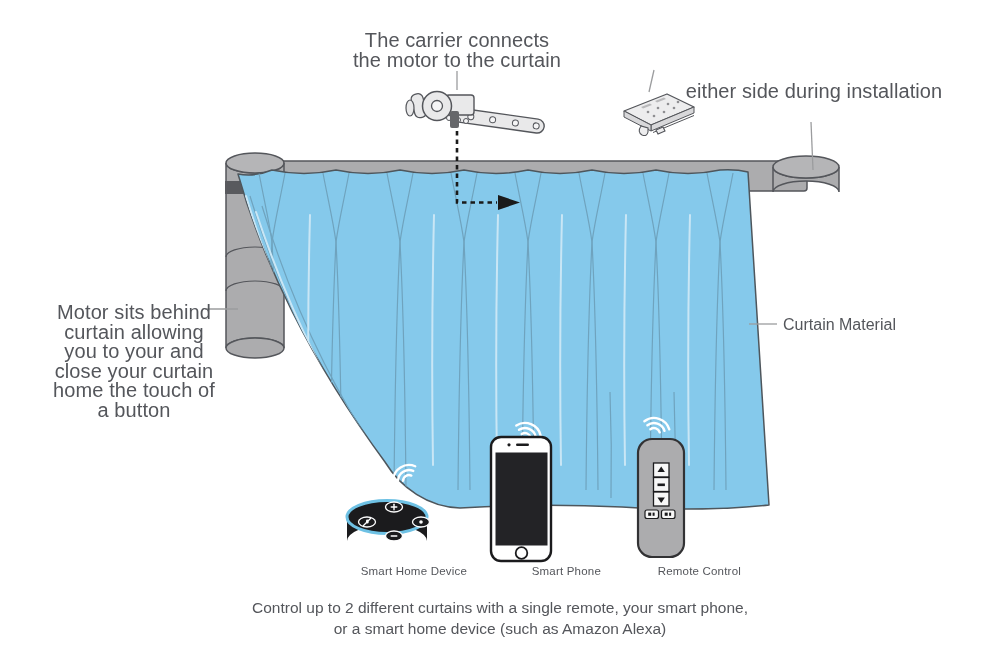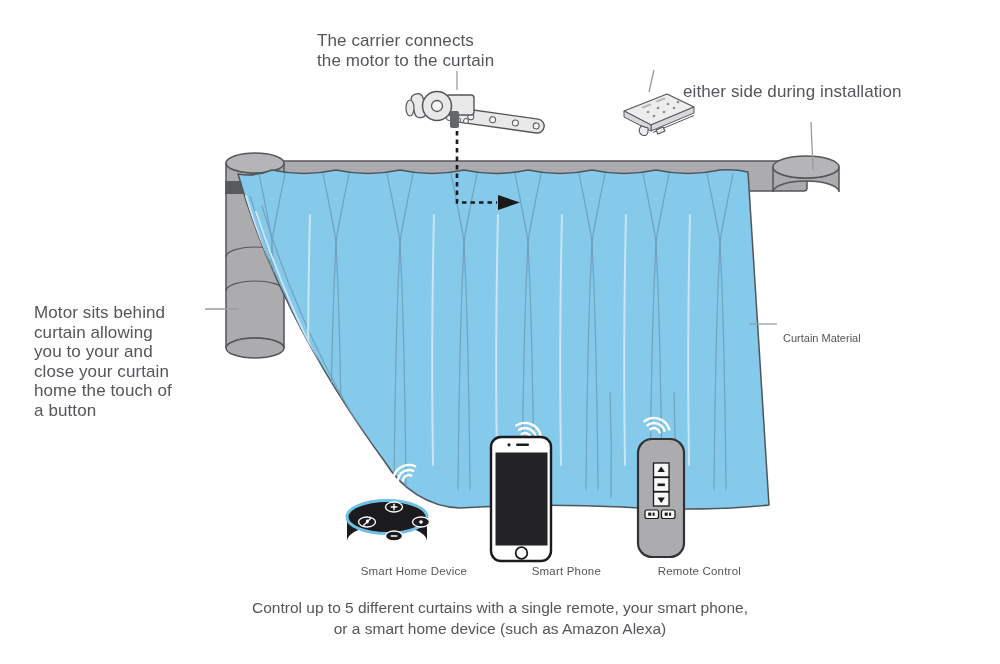--- a/index.html
+++ b/index.html
@@ -1,26 +1,26 @@
 <!DOCTYPE html>
 <html><head>
 <meta charset="utf-8">
 <style>
   html,body{margin:0;padding:0;background:#ffffff;}
   .stage{
     position:relative;width:1000px;height:664px;background:#ffffff;overflow:hidden;
     font-family:"Liberation Sans","DejaVu Sans",sans-serif;color:#54565B;
   }
   .stage svg{position:absolute;left:0;top:0;}
-  .note{position:absolute;font-size:17px;line-height:19.5px;letter-spacing:.1px;}
+  .note{position:absolute;text-align:center;font-size:20px;line-height:19.5px;letter-spacing:.1px;}
   .carrier-note{left:317px;top:31px;width:280px;}
   .brackets-note{left:530px;top:31px;width:250px;}
   .motorpos-note{left:683px;top:82px;width:262px;}
   .motorbehind-note{left:34px;top:267px;width:200px;margin-top:36px;}
-  .curtain-label{position:absolute;left:783px;top:316px;font-size:11px;white-space:nowrap;margin-top:16px;}
+  .curtain-label{position:absolute;left:783px;top:316px;font-size:16px;white-space:nowrap;}
   .devlabel{position:absolute;top:565px;width:160px;text-align:right;font-size:11.5px;letter-spacing:.2px;}
   .devlabel.smarthome{left:307px;}
   .devlabel.smartphone{left:441px;}
   .devlabel.remote{left:581px;}
   .caption{position:absolute;left:0;top:598px;width:1000px;text-align:center;font-size:15.5px;line-height:20.5px;}
 </style>
 </head>
 <body>
 
 <div class="stage">
@@ -224,17 +224,17 @@
     <div>a button</div>
   </div>
 
   <div class="curtain-label">Curtain Material</div>
 
   <div class="devlabel smarthome">Smart Home Device</div>
   <div class="devlabel smartphone">Smart Phone</div>
   <div class="devlabel remote">Remote Control</div>
 
   <div class="caption">
-    <div>Control up to 5 different curtains with a single remote, your smart phone,</div>
+    <div>Control up to 2 different curtains with a single remote, your smart phone,</div>
     <div>or a smart home device (such as Amazon Alexa)</div>
   </div>
 
 </div>
 
 </body></html>

